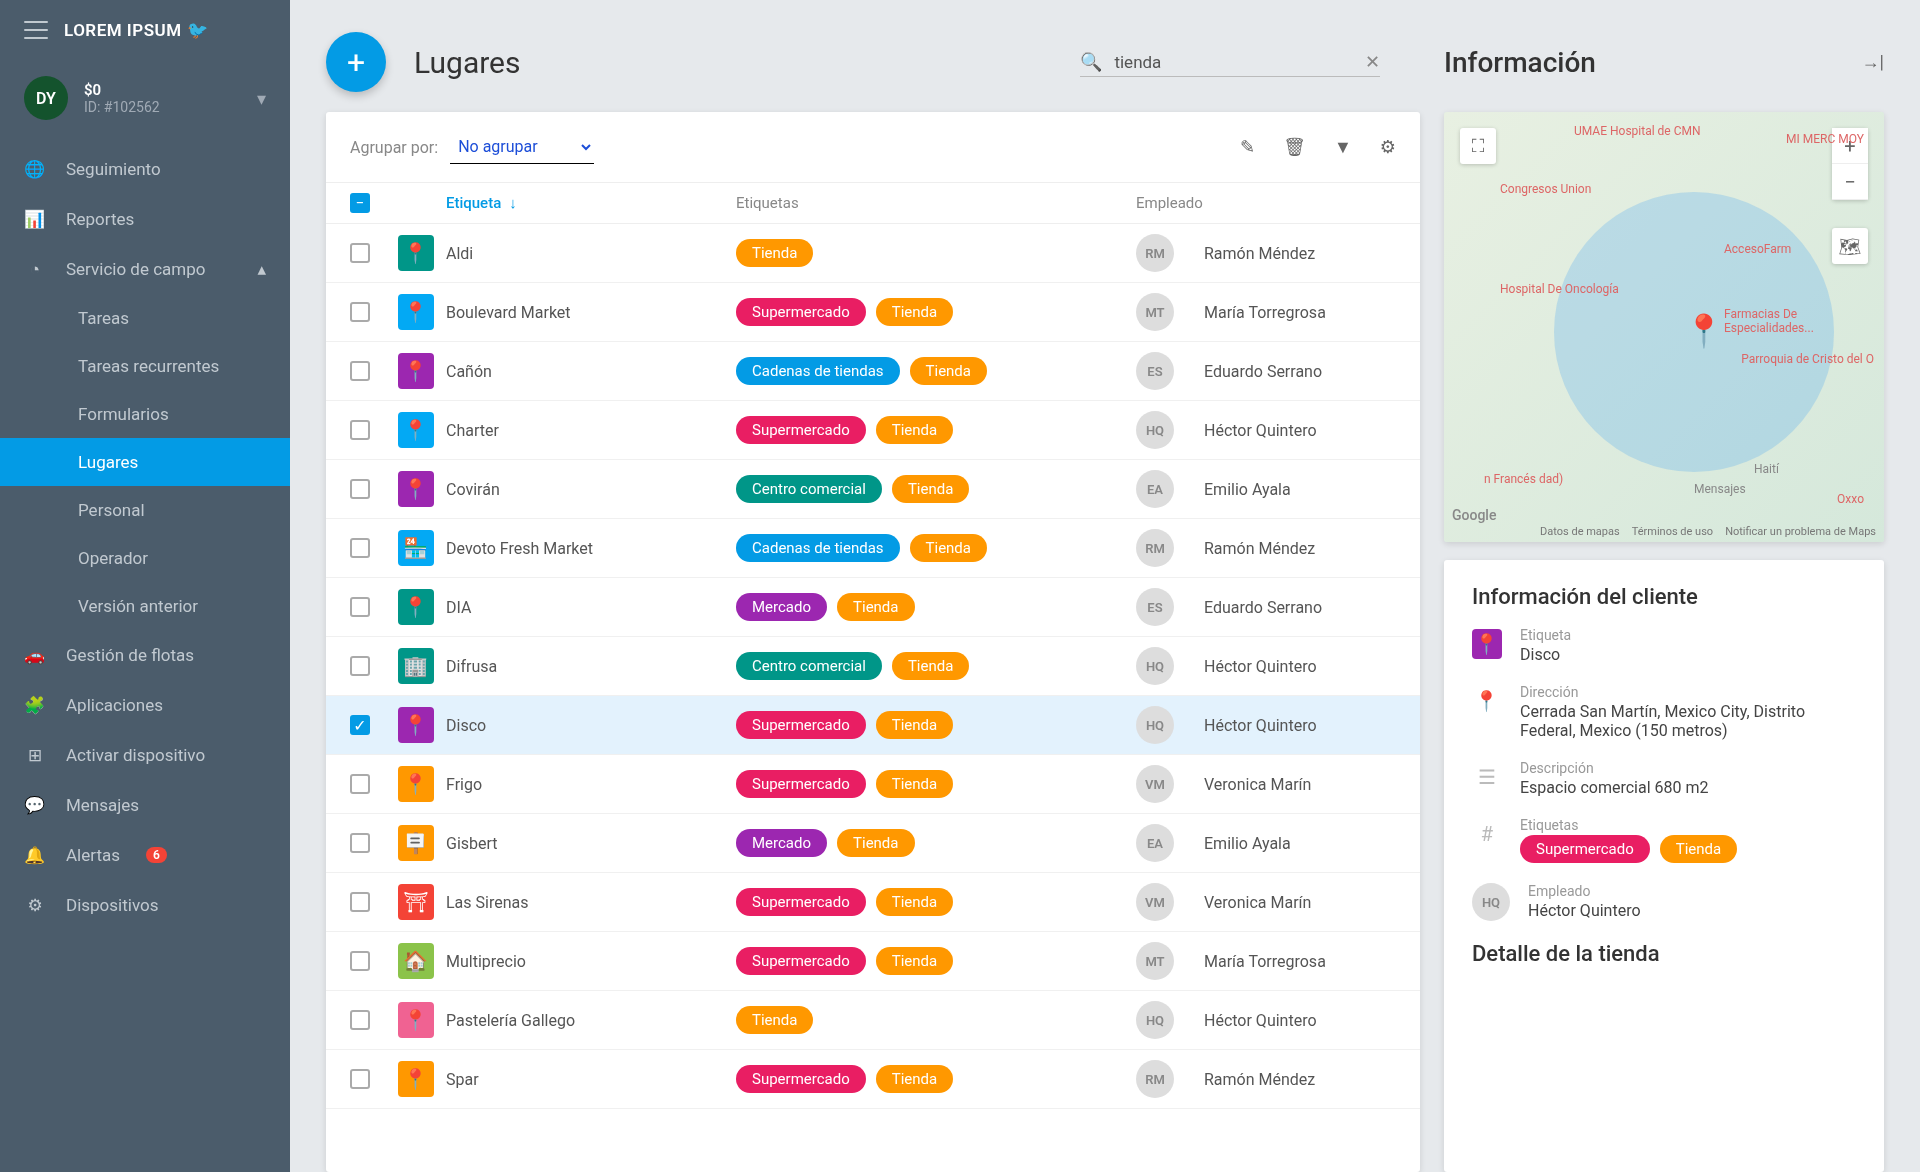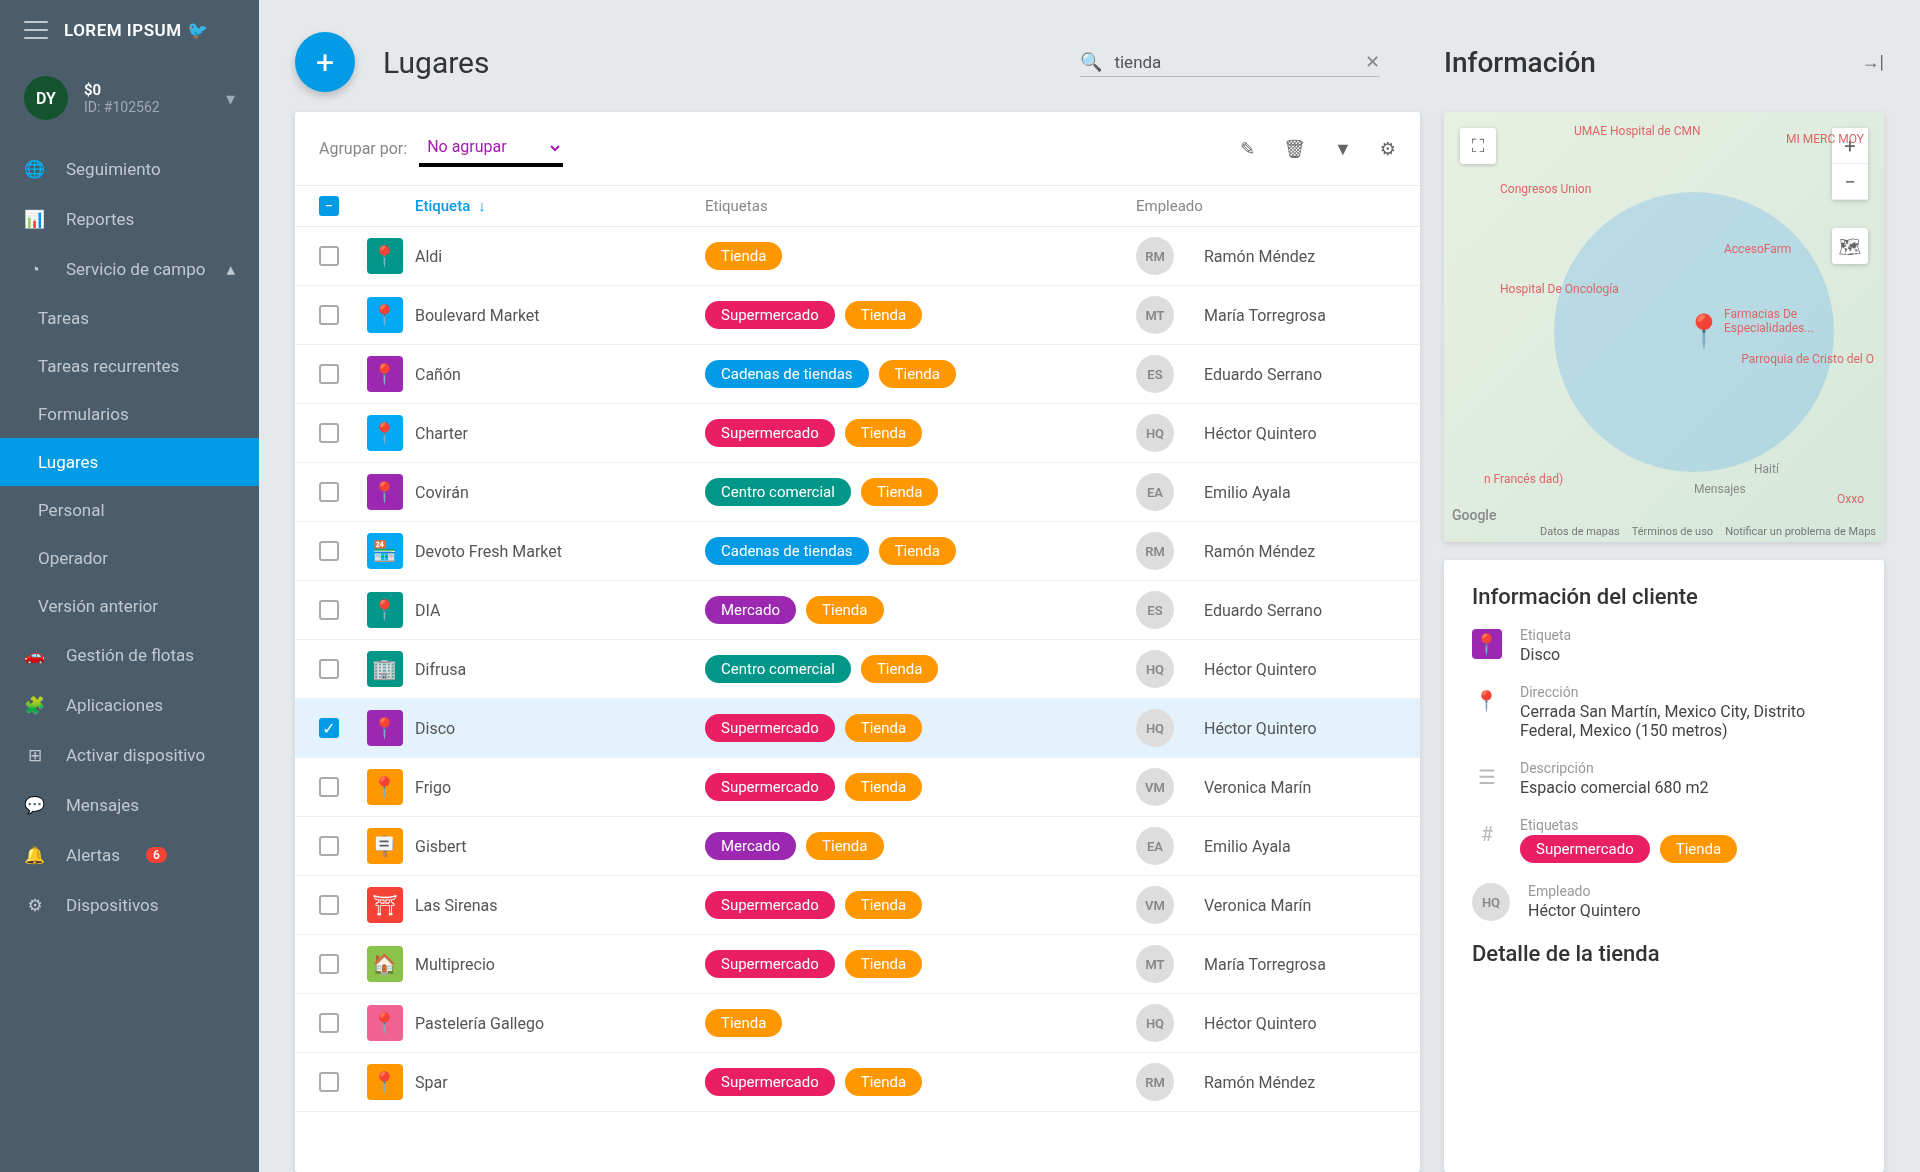--- a/index.html
+++ b/index.html
@@ -1,52 +1,52 @@
 <!DOCTYPE html>
 <html><head>
 <meta charset="utf-8">
 <style>
 *{margin:0;padding:0;box-sizing:border-box;font-family:-apple-system,BlinkMacSystemFont,'Segoe UI',Roboto,Arial,sans-serif}
 body{background:#e6e9ec;width:1920px;height:1172px;overflow:hidden;font-size:18px}
 .app{display:flex;height:100%}
-.sidebar{width:259px;background:#4b5c6b;color:#c1c9d0;display:flex;flex-direction:column;flex-shrink:0}
+.sidebar{width:290px;background:#4b5c6b;color:#c1c9d0;display:flex;flex-direction:column;flex-shrink:0}
 .sb-header{display:flex;align-items:center;padding:20px 24px;gap:16px}
 .hamburger{width:24px;height:18px;display:flex;flex-direction:column;justify-content:space-between;cursor:pointer}
 .hamburger span{height:2px;background:#c1c9d0;border-radius:1px}
 .logo{color:#fff;font-weight:600;font-size:17px;letter-spacing:0.5px}
 .logo-icon{display:inline-block;margin-left:6px;color:#4fc3f7}
 .user-row{display:flex;align-items:center;padding:16px 24px;gap:16px;position:relative}
 .avatar-circle{width:44px;height:44px;border-radius:50%;background:#14532d;color:#fff;display:flex;align-items:center;justify-content:center;font-weight:600;font-size:16px}
 .user-info{flex:1}
 .user-balance{color:#fff;font-size:15px;font-weight:600}
 .user-id{color:#a0aab5;font-size:14px}
 .chevron-down{color:#a0aab5}
 .nav{flex:1;overflow-y:auto;padding-top:8px}
 .nav-item{display:flex;align-items:center;padding:14px 24px;gap:20px;cursor:pointer;font-size:17px}
-.nav-item.sub{padding-left:38px}
+.nav-item.sub{padding-left:78px}
 .nav-item.active{background:#039be5;color:#fff}
 .nav-item .icon{width:22px;height:22px;display:flex;align-items:center;justify-content:center}
 .nav-item .caret{margin-left:auto}
 .badge{background:#f44336;color:#fff;border-radius:10px;font-size:12px;padding:1px 7px;margin-left:6px;font-weight:600}
 .main{flex:1;display:flex;flex-direction:column;padding:32px 36px 0 36px;gap:20px;min-width:0}
 .top-row{display:flex;align-items:center;gap:28px}
 .fab{width:60px;height:60px;border-radius:50%;background:#039be5;color:#fff;display:flex;align-items:center;justify-content:center;font-size:32px;cursor:pointer;box-shadow:0 4px 8px rgba(0,0,0,0.2)}
 .page-title{font-size:30px;font-weight:400;color:#333;flex:0 0 auto}
 .search-wrap{margin-left:auto;display:flex;align-items:center;gap:12px;border-bottom:1px solid #bbb;padding:4px 0;width:300px}
 .search-wrap input{border:none;outline:none;background:transparent;font-size:17px;flex:1;color:#555}
 .search-icon{color:#888}
 .clear-x{color:#888;cursor:pointer;font-size:18px}
 .info-header{display:flex;align-items:center;gap:16px;margin-left:36px}
 .info-title{font-size:28px;font-weight:500;color:#333}
 .collapse-icon{margin-left:auto;color:#666;cursor:pointer}
 .content-row{display:flex;gap:24px;flex:1;min-height:0}
 .table-card{background:#fff;border-radius:3px;box-shadow:0 2px 6px rgba(0,0,0,0.12);flex:1;display:flex;flex-direction:column;min-width:0}
 .table-toolbar{display:flex;align-items:center;padding:18px 24px;border-bottom:1px solid #eee;gap:12px}
 .group-label{color:#888;font-size:16px}
-.group-select{border:none;border-bottom:4px solid #000000;padding:6px 40px 6px 4px;font-size:16px;color:#a21caf;background:transparent;outline:none;cursor:pointer}
+.group-select{border:none;border-bottom:1px solid #000000;padding:6px 40px 6px 4px;font-size:16px;color:#1d4ed8;background:transparent;outline:none;cursor:pointer}
 .toolbar-icons{margin-left:auto;display:flex;gap:28px;color:#666}
 .toolbar-icons span{cursor:pointer}
 .table-head{display:flex;align-items:center;padding:10px 24px;border-bottom:1px solid #eee;font-size:15px;color:#888}
 .col-check{width:48px;display:flex;align-items:center}
 .col-icon{width:48px}
 .col-label{width:290px;display:flex;align-items:center;gap:8px}
 .col-tags{flex:1}
 .col-emp{width:260px}
 .sort-active{color:#039be5;font-weight:500}
 .sort-arrow{color:#039be5}

